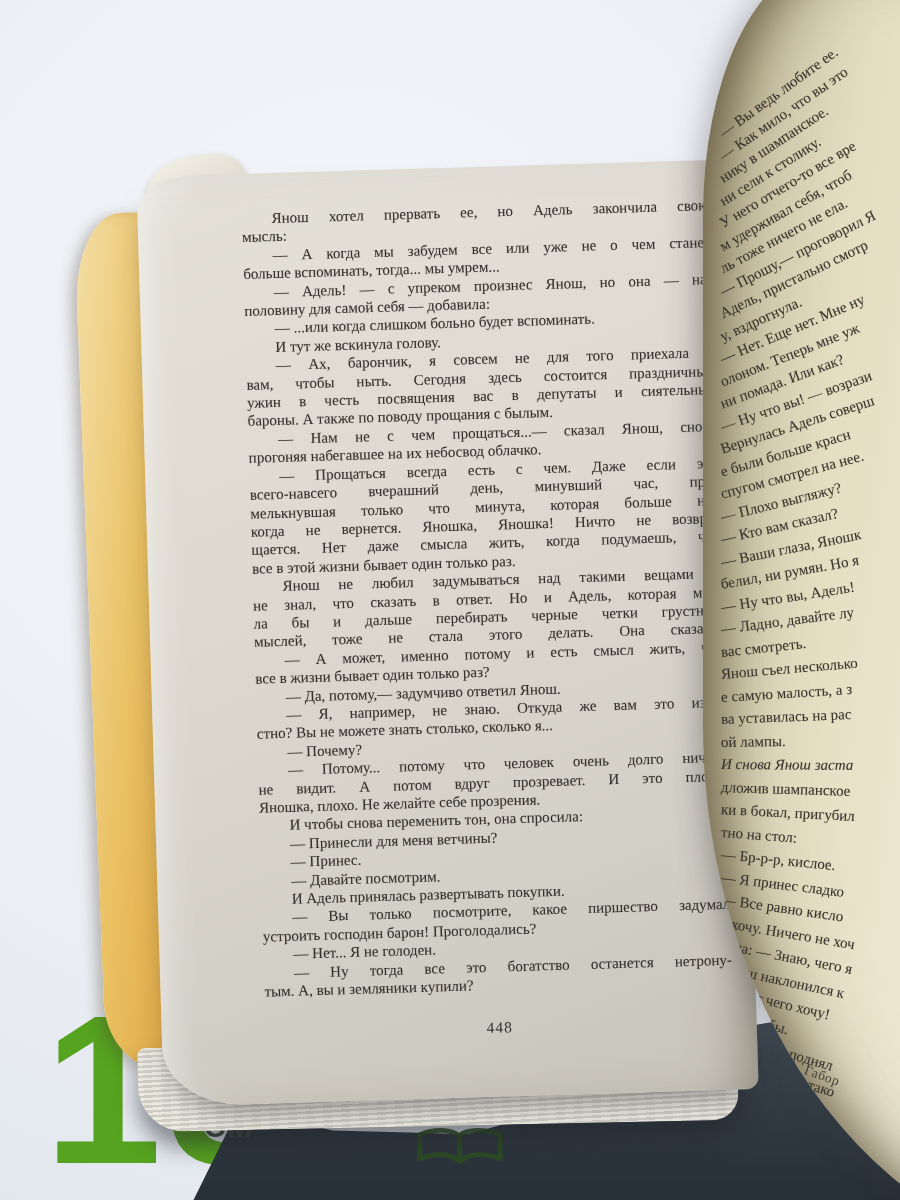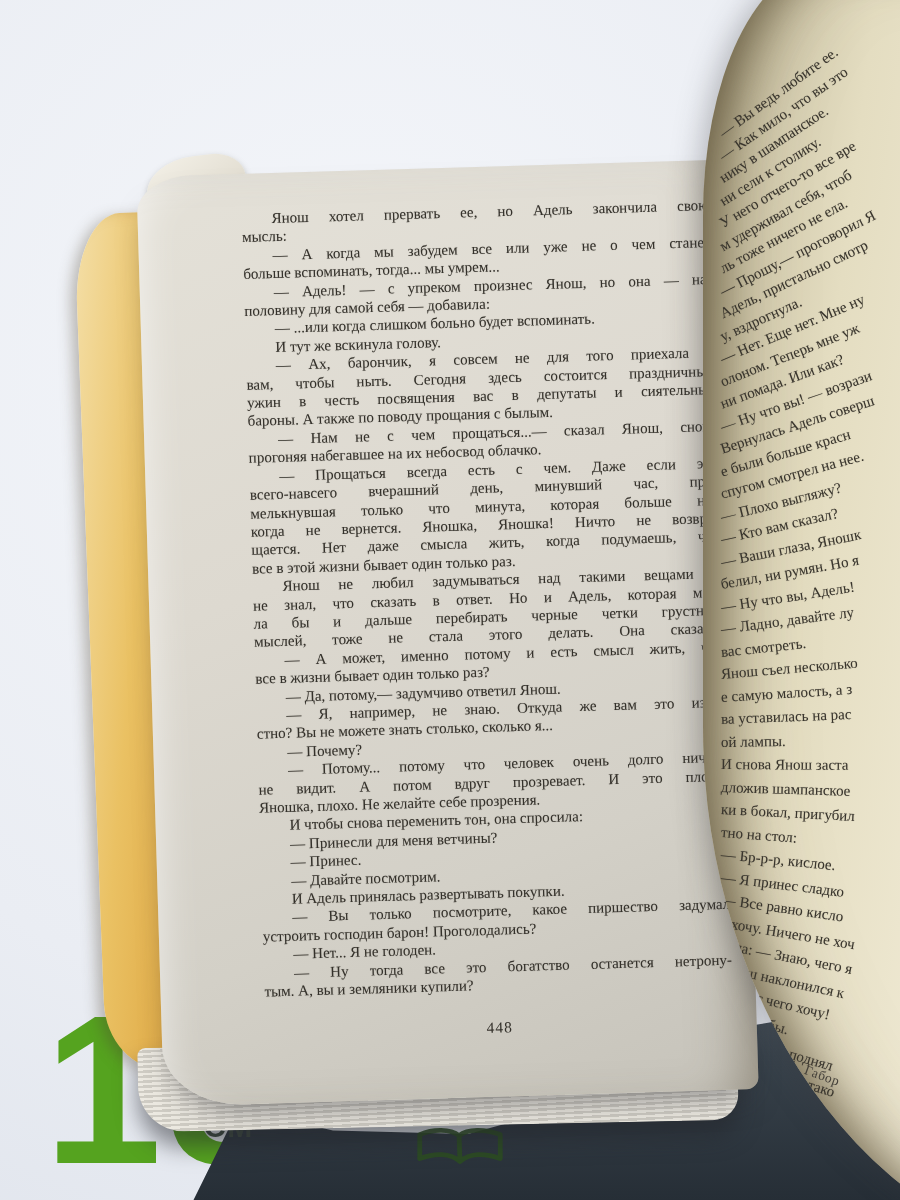--- a/index.html
+++ b/index.html
@@ -165,21 +165,21 @@
         <div class="line" style="position: absolute; left: 0px; top: 405px; transform: rotate(-12.6deg); transform-origin: 0px 50%; white-space: nowrap;">— Кто вам сказал?</div>
         <div class="line" style="position: absolute; left: 0px; top: 427.5px; transform: rotate(-11.3deg); transform-origin: 0px 50%; white-space: nowrap;">— Ваши глаза, Яношк</div>
         <div class="line" style="position: absolute; left: 0px; top: 450px; transform: rotate(-10deg); transform-origin: 0px 50%; white-space: nowrap;">белил, ни румян. Но я</div>
         <div class="line" style="position: absolute; left: 0px; top: 472.5px; transform: rotate(-8.7deg); transform-origin: 0px 50%; white-space: nowrap;">— Ну что вы, Адель!</div>
         <div class="line" style="position: absolute; left: 0px; top: 495px; transform: rotate(-7.4deg); transform-origin: 0px 50%; white-space: nowrap;">— Ладно, давайте лу</div>
         <div class="line" style="position: absolute; left: 0px; top: 517.5px; transform: rotate(-6.1deg); transform-origin: 0px 50%; white-space: nowrap;">вас смотреть.</div>
         <div class="line" style="position: absolute; left: 0px; top: 540px; transform: rotate(-4.8deg); transform-origin: 0px 50%; white-space: nowrap;">Янош съел несколько</div>
         <div class="line" style="position: absolute; left: 0px; top: 562.5px; transform: rotate(-3.5deg); transform-origin: 0px 50%; white-space: nowrap;">е самую малость, а з</div>
         <div class="line" style="position: absolute; left: 0px; top: 585px; transform: rotate(-2.2deg); transform-origin: 0px 50%; white-space: nowrap;">ва уставилась на рас</div>
         <div class="line" style="position: absolute; left: 0px; top: 607.5px; transform: rotate(-0.9deg); transform-origin: 0px 50%; white-space: nowrap;">ой лампы.</div>
-        <div class="line" style="position: absolute; left: 0px; top: 630px; transform: rotate(0.4deg); transform-origin: 0px 50%; white-space: nowrap;">И снова Янош заста</div>
+        <div class="line" style="position: absolute; left: 0px; top: 630px; transform: rotate(0.4deg); transform-origin: 0px 50%; white-space: nowrap; font-style: italic;">И снова Янош заста</div>
         <div class="line" style="position: absolute; left: 0px; top: 652.5px; transform: rotate(1.7deg); transform-origin: 0px 50%; white-space: nowrap;">дложив шампанское</div>
         <div class="line" style="position: absolute; left: 0px; top: 675px; transform: rotate(3deg); transform-origin: 0px 50%; white-space: nowrap;">ки в бокал, пригубил</div>
         <div class="line" style="position: absolute; left: 0px; top: 697.5px; transform: rotate(4.3deg); transform-origin: 0px 50%; white-space: nowrap;">тно на стол:</div>
         <div class="line" style="position: absolute; left: 0px; top: 720px; transform: rotate(5.6deg); transform-origin: 0px 50%; white-space: nowrap;">— Бр-р-р, кислое.</div>
         <div class="line" style="position: absolute; left: 0px; top: 742.5px; transform: rotate(6.9deg); transform-origin: 0px 50%; white-space: nowrap;">— Я принес сладко</div>
         <div class="line" style="position: absolute; left: 0px; top: 765px; transform: rotate(8.2deg); transform-origin: 0px 50%; white-space: nowrap;">— Все равно кисло</div>
         <div class="line" style="position: absolute; left: 0px; top: 787.5px; transform: rotate(9.5deg); transform-origin: 0px 50%; white-space: nowrap;">е хочу. Ничего не хоч</div>
         <div class="line" style="position: absolute; left: 0px; top: 810px; transform: rotate(10.8deg); transform-origin: 0px 50%; white-space: nowrap;">вала: — Знаю, чего я</div>
         <div class="line" style="position: absolute; left: 0px; top: 832.5px; transform: rotate(12.1deg); transform-origin: 0px 50%; white-space: nowrap;">Янош наклонился к</div>
         <div class="line" style="position: absolute; left: 0px; top: 855px; transform: rotate(13.4deg); transform-origin: 0px 50%; white-space: nowrap;">— Вот чего хочу!</div>

